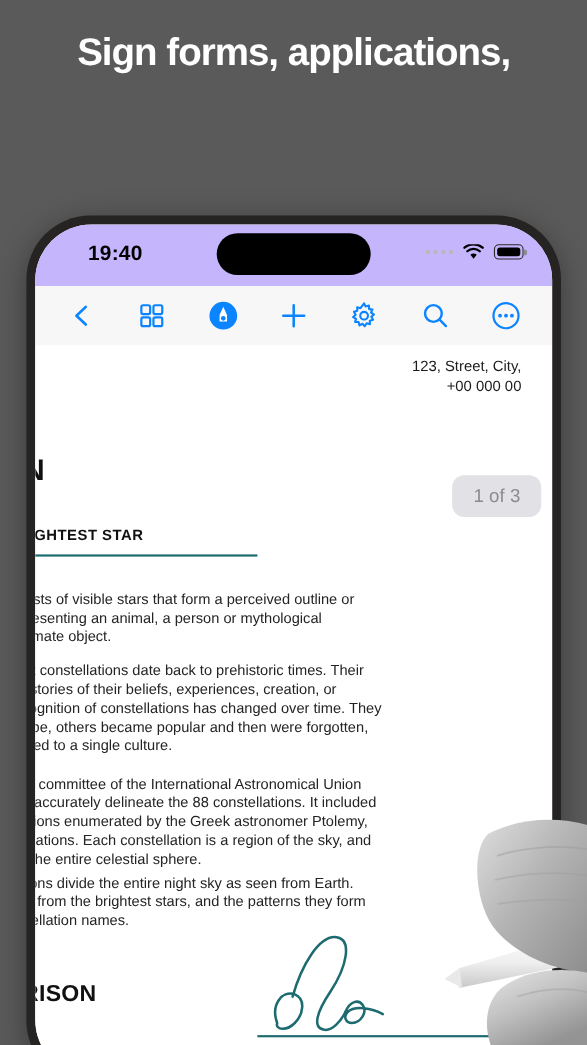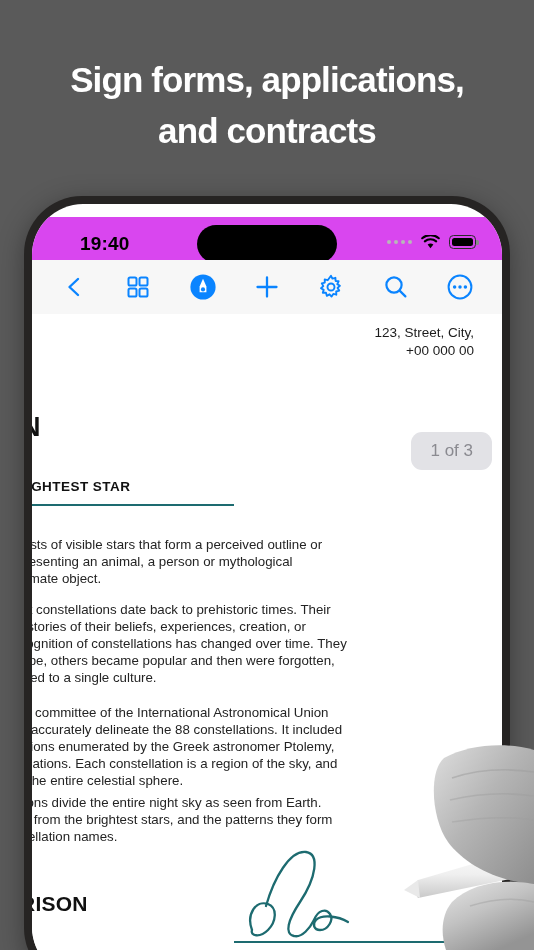--- a/index.html
+++ b/index.html
@@ -17,21 +17,20 @@
 
   
   .promo {
     position: absolute;
     top: 0; left: 0;
     width: 534px;
     padding-top: 22px;
     text-align: center;
     z-index: 40;
     pointer-events: none;
-    margin-top: 32px;
   }
   .promo-line {
     color: #ffffff;
     font-weight: bold;
     font-size: 35px;
     line-height: 51px;
     letter-spacing: -0.9px;
     white-space: nowrap;
   }
 
@@ -59,22 +58,21 @@
     background: #ffffff;
     overflow: hidden;
   }
 
   
   .statusbar {
     position: absolute;
     left: 0; top: 0;
     width: 470px;
     height: 56px;
-    background: #d946ef;
-    margin-top: 13px;
+    background: #c4b5fd;
   }
   .status-time {
     position: absolute;
     left: 48px; top: 16px;
     font-size: 19px;
     font-weight: bold;
     color: #000;
     letter-spacing: 0.2px;
   }
   .dynamic-island {
@@ -248,21 +246,20 @@
     width: 534px; height: 950px;
     pointer-events: none;
     z-index: 30;
   }
 </style>
 </head>
 <body>
 
 <div class="promo">
   <div class="promo-line">Sign forms, applications,</div>
-  <div class="promo-line">and contracts</div>
 </div>
 
 <div class="phone-wrap">
   <div class="phone-frame"></div>
   <div class="phone-screen">
 
     <div class="statusbar">
       <div class="status-time">19:40</div>
       <div class="dynamic-island"></div>
       <div class="status-right">

